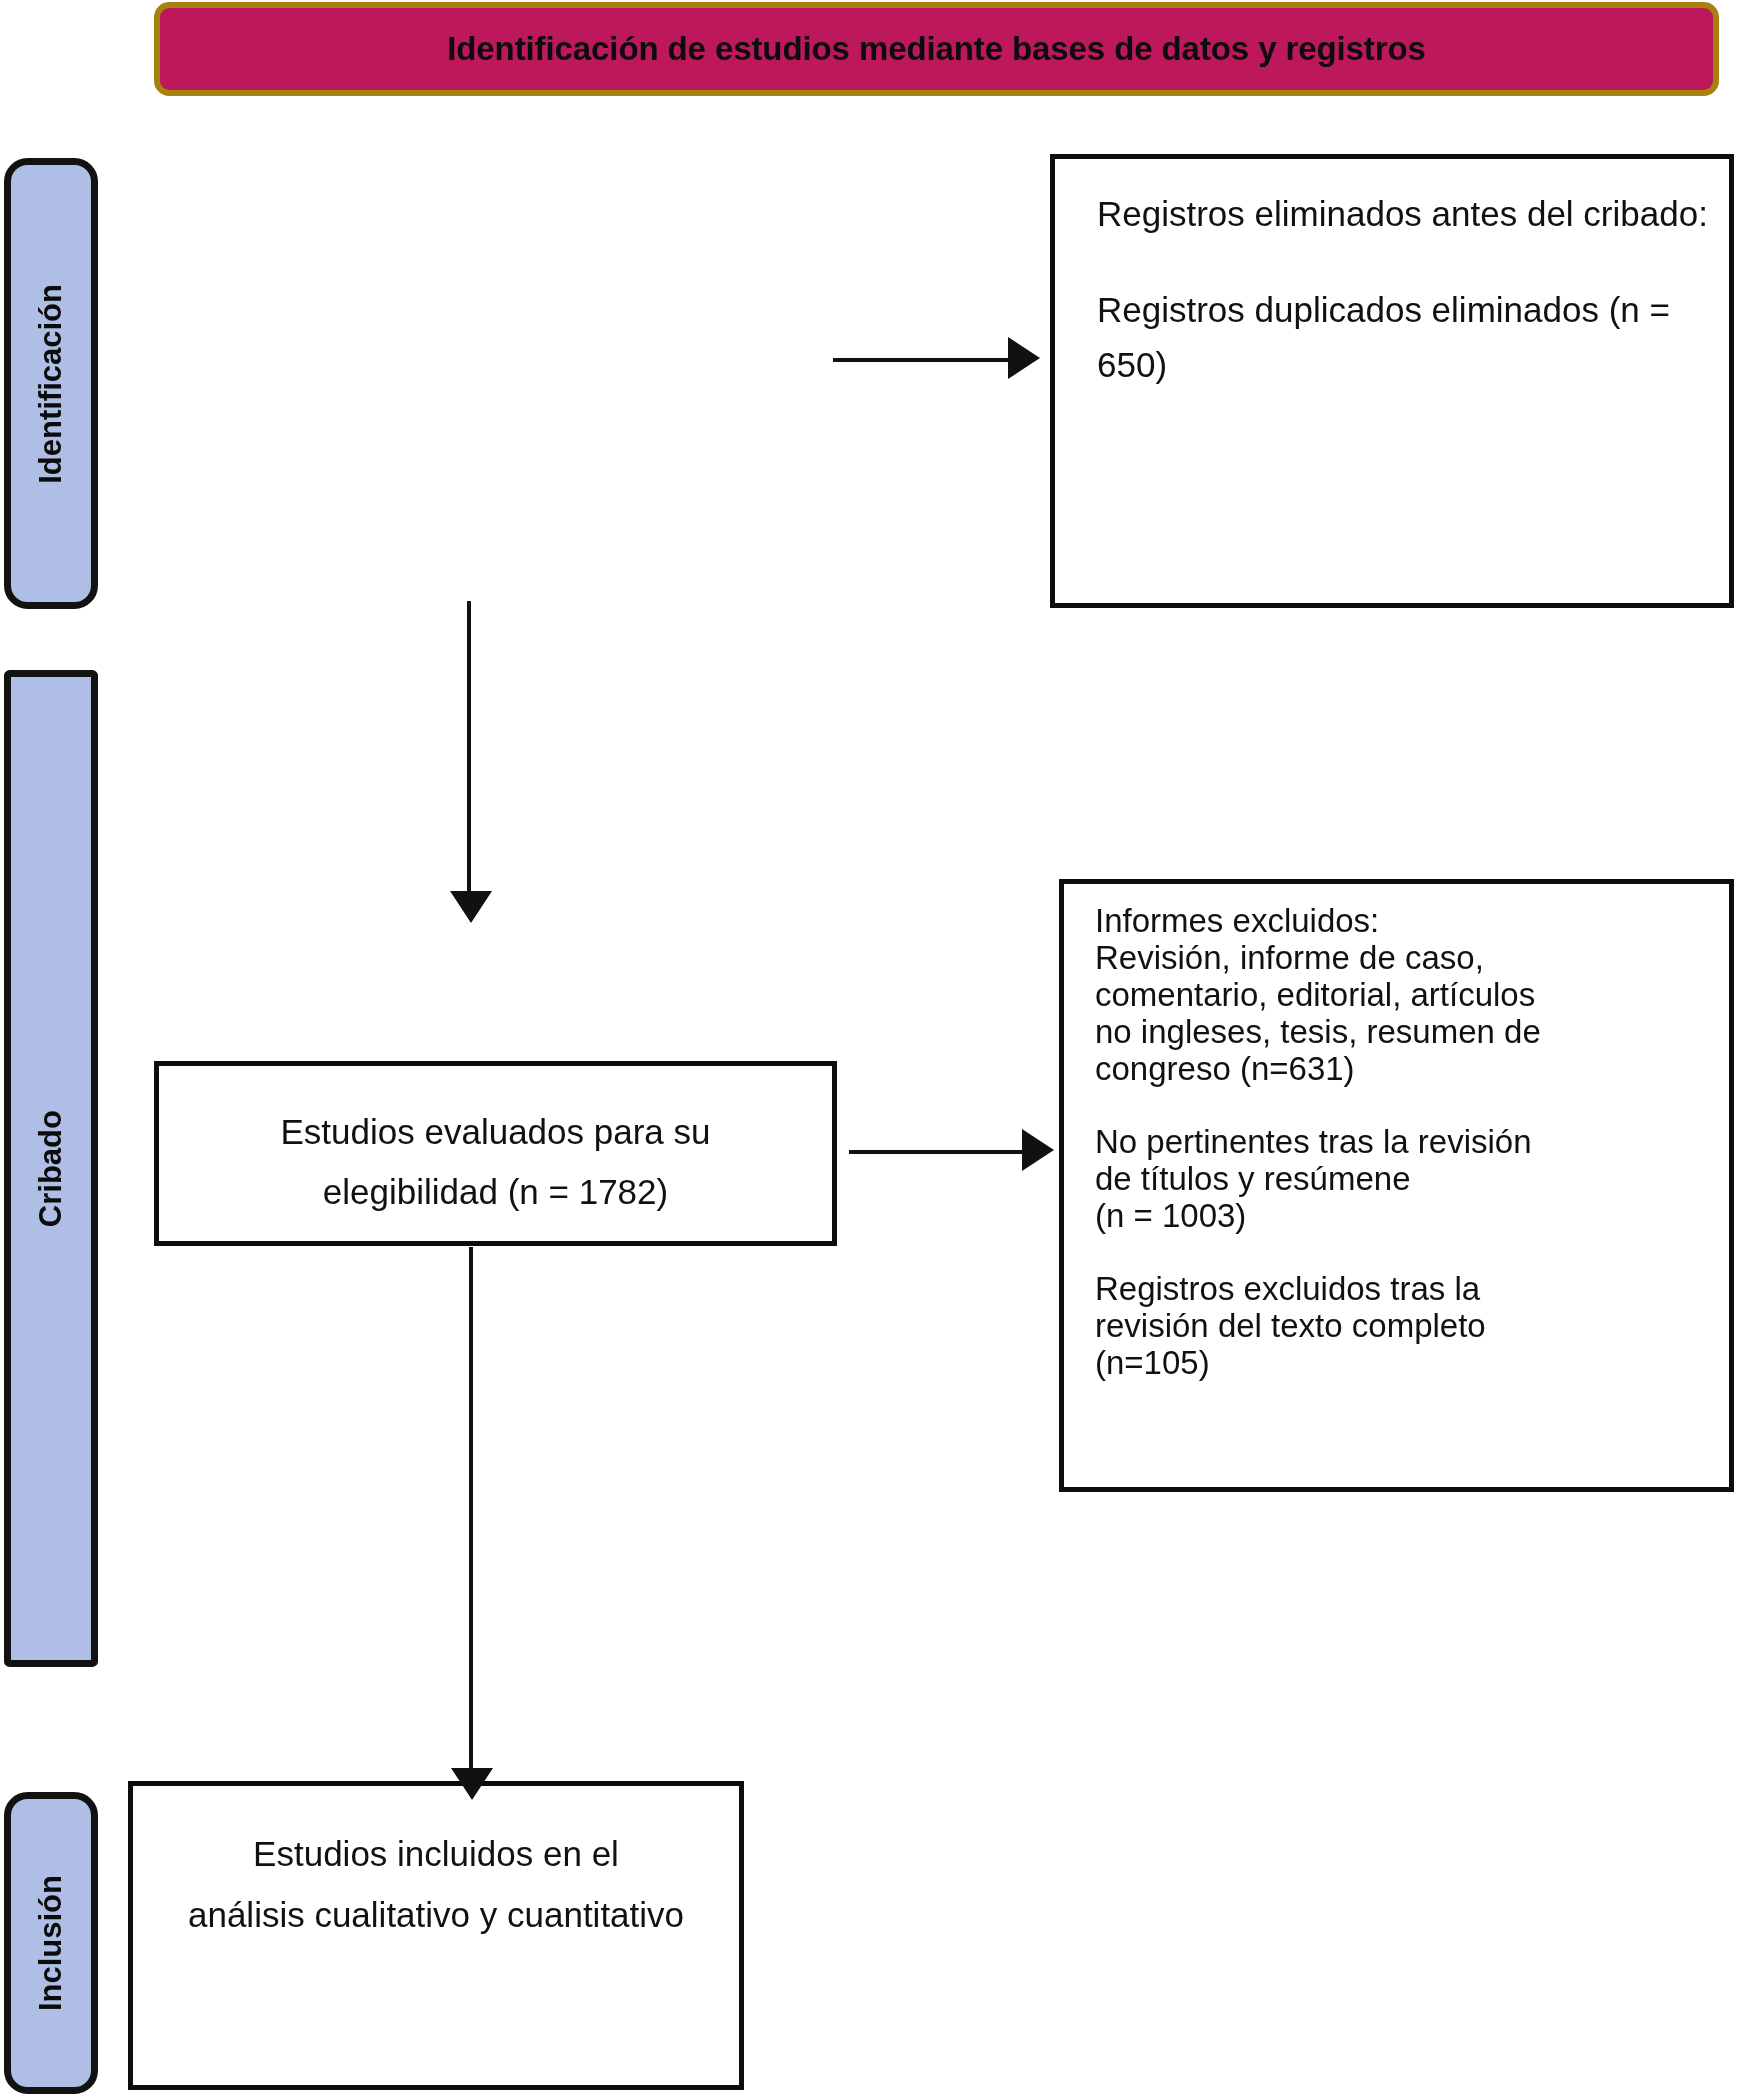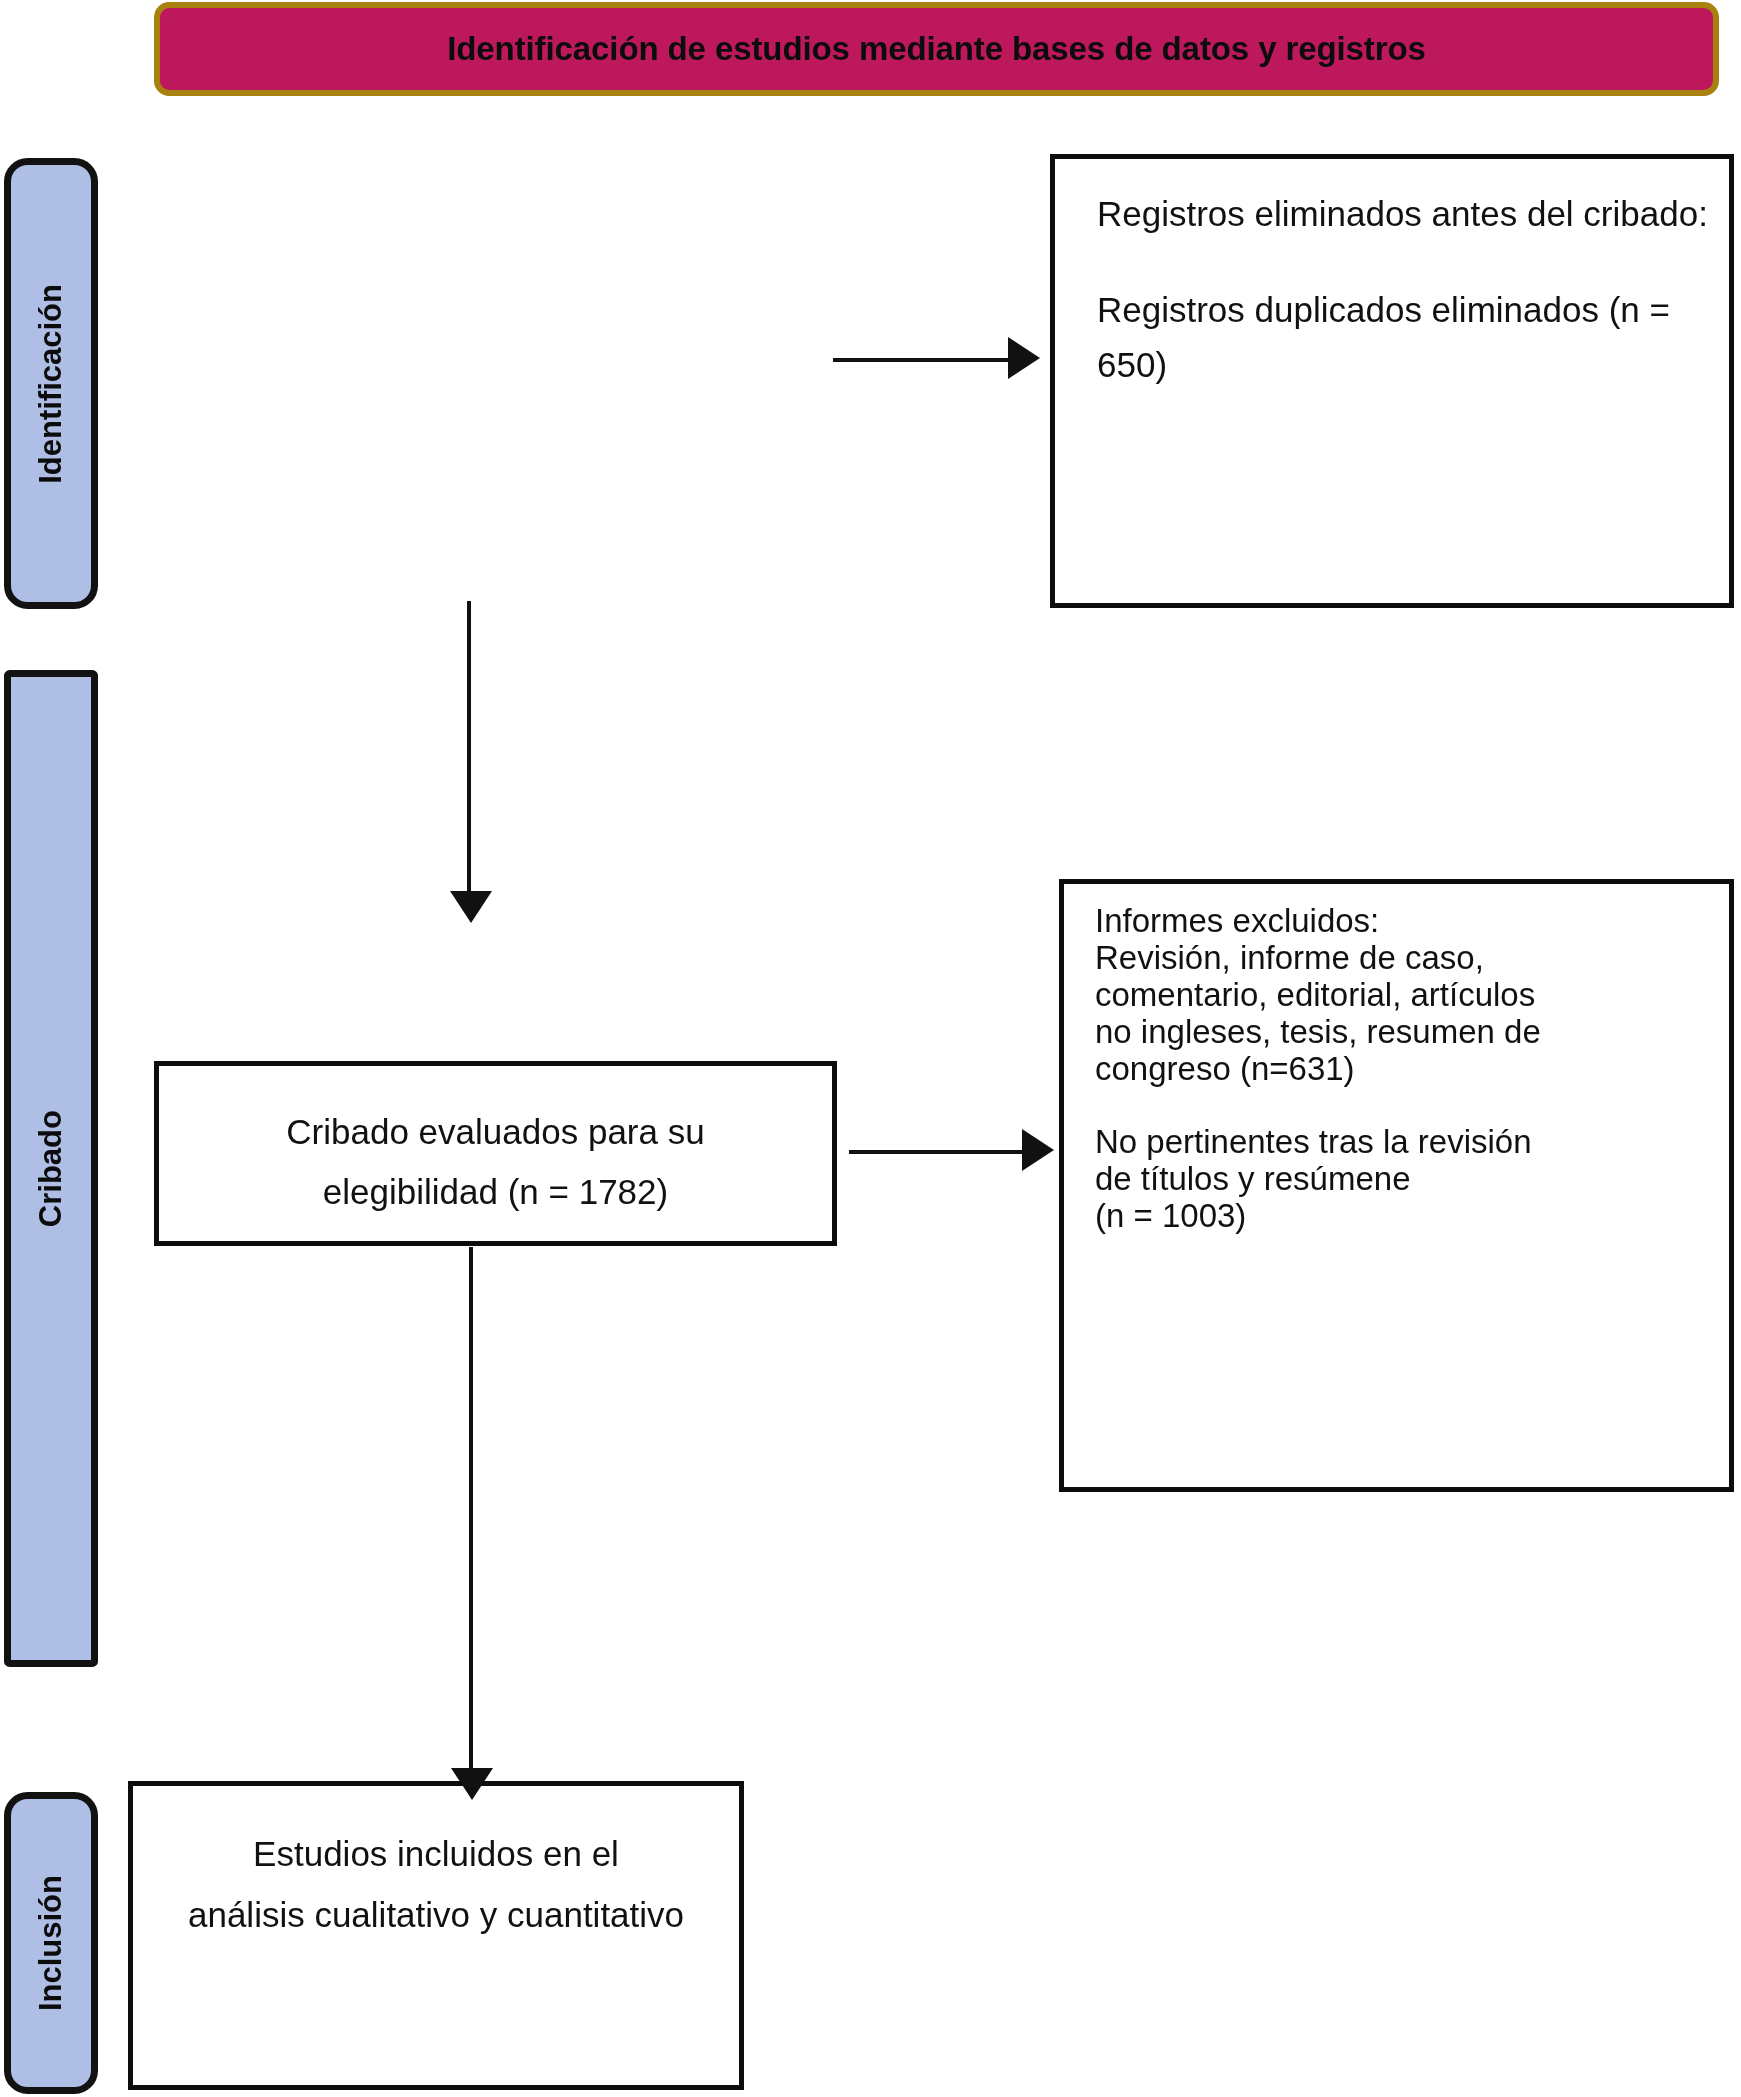--- a/index.html
+++ b/index.html
@@ -105,29 +105,30 @@
 
   <div class="fbox" id="box-removed">
     <div class="inner">
       <p>Registros eliminados antes del cribado:</p>
       <p>Registros duplicados eliminados (n = 650)</p>
     </div>
   </div>
 
   <div class="fbox" id="box-screened">
     <div class="inner">
-      <p>Cribado evaluados para su</p>
+      <p>Estudios evaluados para su</p>
       <p>elegibilidad (n = 1782)</p>
     </div>
   </div>
 
   <div class="fbox" id="box-excluded">
     <div class="inner">
       <p class="blk">Informes excluidos:<br>Revisión, informe de caso,<br>comentario, editorial, artículos<br>no ingleses, tesis, resumen de<br>congreso (n=631)</p>
       <p class="blk">No pertinentes tras la revisión<br>de títulos y resúmene<br> (n = 1003)</p>
+      <p class="blk">Registros excluidos tras la<br>revisión del texto completo<br>(n=105)</p>
     </div>
   </div>
 
   <div class="fbox" id="box-included">
     <div class="inner">
       <p>Estudios incluidos en el</p>
       <p>análisis cualitativo y cuantitativo</p>
     </div>
   </div>
 

